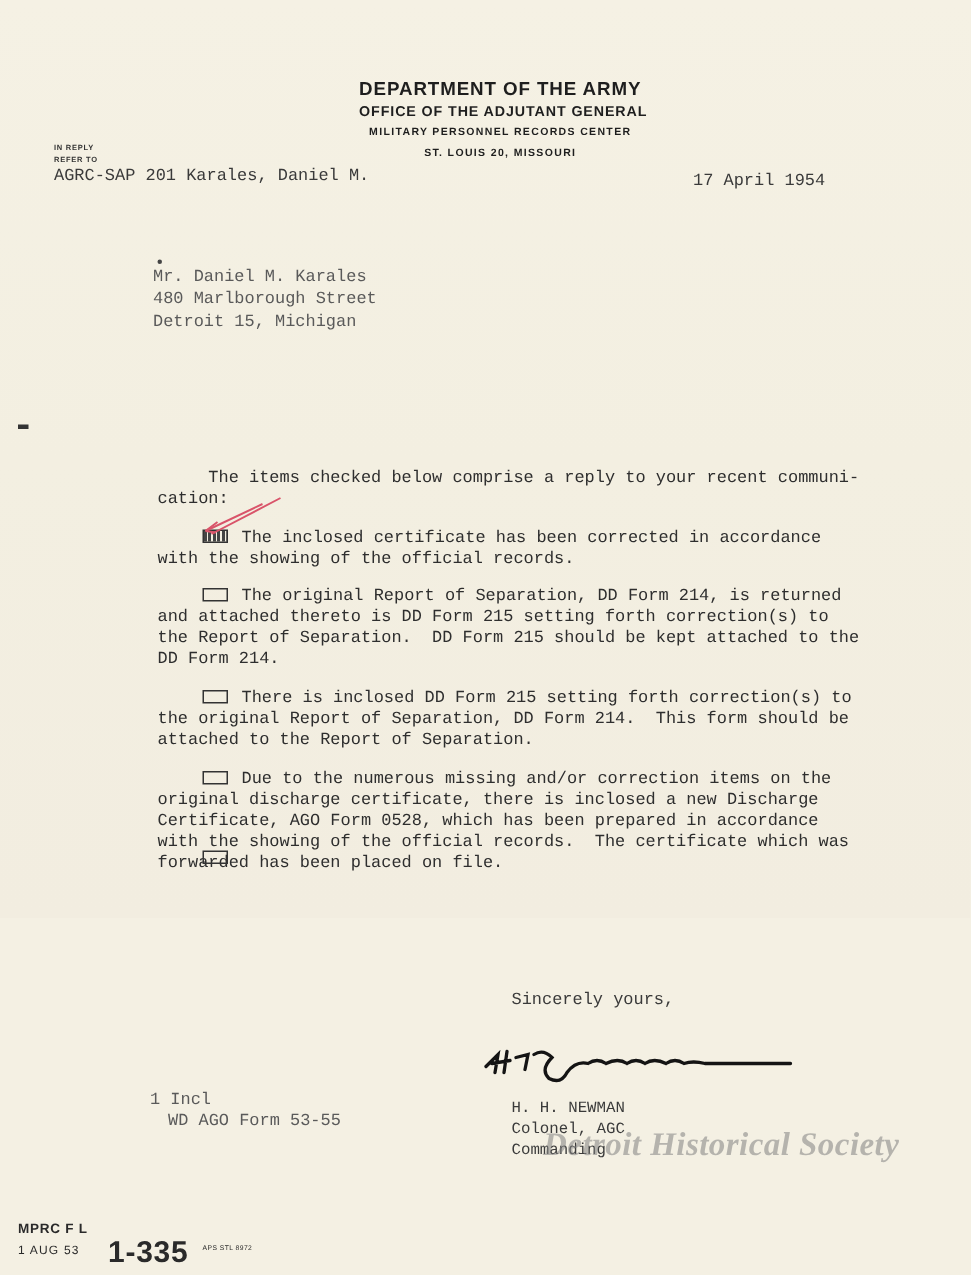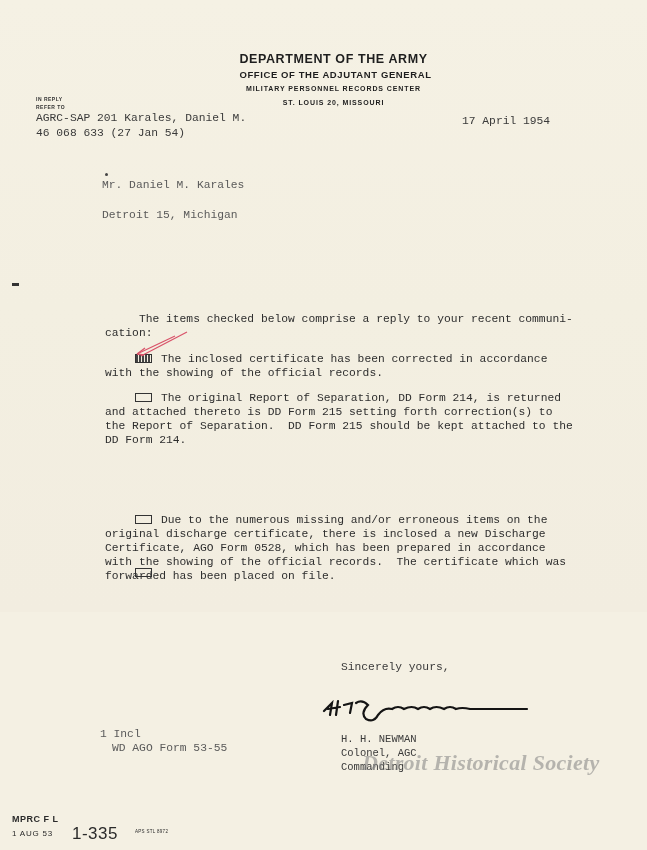--- a/index.html
+++ b/index.html
@@ -43,46 +43,49 @@
 
   <div class="lh lh1">DEPARTMENT OF THE ARMY</div>
   <div class="lh lh2">OFFICE OF THE ADJUTANT GENERAL</div>
   <div class="lh lh3">MILITARY PERSONNEL RECORDS CENTER</div>
   <div class="lh lh4">ST. LOUIS 20, MISSOURI</div>
 
   <div class="reply" style="top:96px">IN REPLY</div>
   <div class="reply" style="top:104px">REFER TO</div>
 
   <div class="typed" style="left:36px; top:111px">AGRC-SAP 201 Karales, Daniel M.</div>
-  <div class="typed" style="left:36px; top:126px">46 068 633 (27 Jan 54)</div>
   <div class="typed" style="left:462px; top:114px">17 April 1954</div>
 
   <div class="dot"></div>
   <div class="typed light" style="left:102px; top:178px">Mr. Daniel M. Karales</div>
+  <div class="typed light" style="left:102px; top:193px">480 Marlborough Street</div>
   <div class="typed light" style="left:102px; top:208px">Detroit 15, Michigan</div>
 
   <div class="dash"></div>
 
   <div class="para" style="top:352px"><span style="display:inline-block;width:30px"></span><span class="cb checked"></span><span>The inclosed certificate has been corrected in accordance</span>
 <span>with the showing of the official records.</span></div>
 
   <div class="para" style="top:312px">     The items checked below comprise a reply to your recent communi-
 cation:</div>
   <svg style="position:absolute; left:135px; top:330px" width="60" height="30">
     <path d="M2 24 L40 6 M6 26 L52 2" stroke="#d9546a" stroke-width="1.3" fill="none"></path>
     <path d="M2 24 L10 18 M2 24 L9 25" stroke="#d9546a" stroke-width="1.3" fill="none"></path>
   </svg>
 
   <div class="para" style="top:391px"><span style="display:inline-block;width:30px"></span><span class="cb"></span><span>The original Report of Separation, DD Form 214, is returned</span>
 <span>and attached thereto is DD Form 215 setting forth correction(s) to
 the Report of Separation.  DD Form 215 should be kept attached to the
 DD Form 214.</span></div>
 
+  <div class="para" style="top:459px"><span style="display:inline-block;width:30px"></span><span class="cb"></span><span>There is inclosed DD Form 215 setting forth correction(s) to</span>
+<span>the original Report of Separation, DD Form 214.  This form should be
+attached to the Report of Separation.</span></div>
 
-  <div class="para" style="top:513px"><span style="display:inline-block;width:30px"></span><span class="cb"></span><span>Due to the numerous missing and/or erroneous items on the</span>
+  <div class="para" style="top:513px"><span style="display:inline-block;width:30px"></span><span class="cb"></span><span>Due to the numerous missing and/or correction items on the</span>
 <span>original discharge certificate, there is inclosed a new Discharge
 Certificate, AGO Form 0528, which has been prepared in accordance
 with the showing of the official records.  The certificate which was
 forwarded has been placed on file.</span></div>
 
   <div class="para" style="top:566px"><span style="display:inline-block;width:30px"></span><span class="cb"></span><span></span></div>
 
   <div class="typed" style="left:341px; top:660px">Sincerely yours,</div>
 
   <svg style="position:absolute; left:322px; top:693px" width="210" height="32">
@@ -91,17 +94,17 @@
 
   <div class="typed" style="left:341px; top:732px; font-size:10.5px">H. H. NEWMAN</div>
   <div class="typed" style="left:341px; top:746px; font-size:10.5px">Colonel, AGC</div>
   <div class="typed" style="left:341px; top:760px; font-size:10.5px">Commanding</div>
 
   <div class="typed light" style="left:100px; top:727px">1 Incl</div>
   <div class="typed light" style="left:112px; top:741px">WD AGO Form 53-55</div>
 
   <div class="stamp" style="left:12px; top:814px; font-size:9px; font-weight:bold; letter-spacing:0.5px">MPRC F L</div>
   <div class="stamp" style="left:12px; top:829px; font-size:8px; letter-spacing:0.8px">1 AUG 53</div>
-  <div class="stamp" style="left:72px; top:824px; font-size:17px; font-weight:normal; letter-spacing:0.5px">1-335</div>
+  <div class="stamp" style="left:72px; top:824px; font-size:20px; font-weight:bold; letter-spacing:0.5px">1-335</div>
   <div class="stamp" style="left:135px; top:829px; font-size:4.5px; letter-spacing:0.3px">APS STL 8972</div>
 
   <div class="watermark">Detroit Historical Society</div>
 </div>
 
 </body></html>

